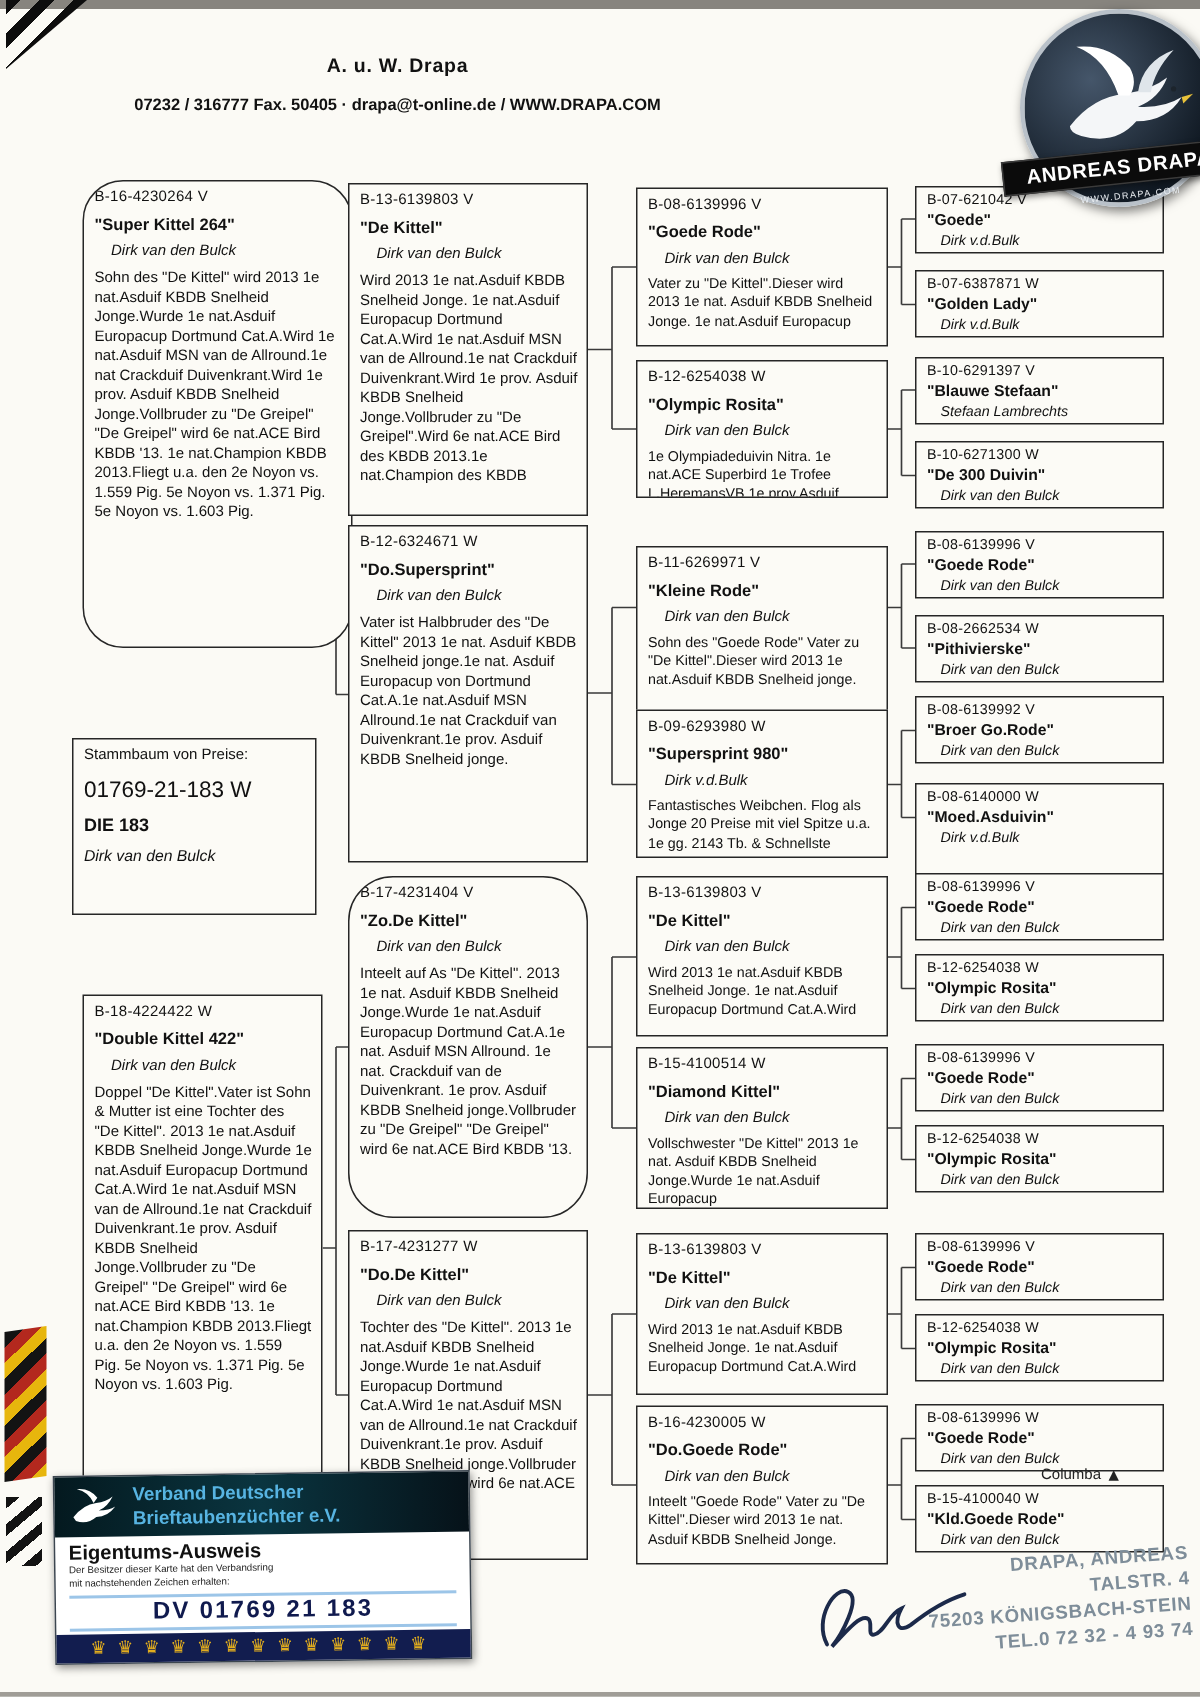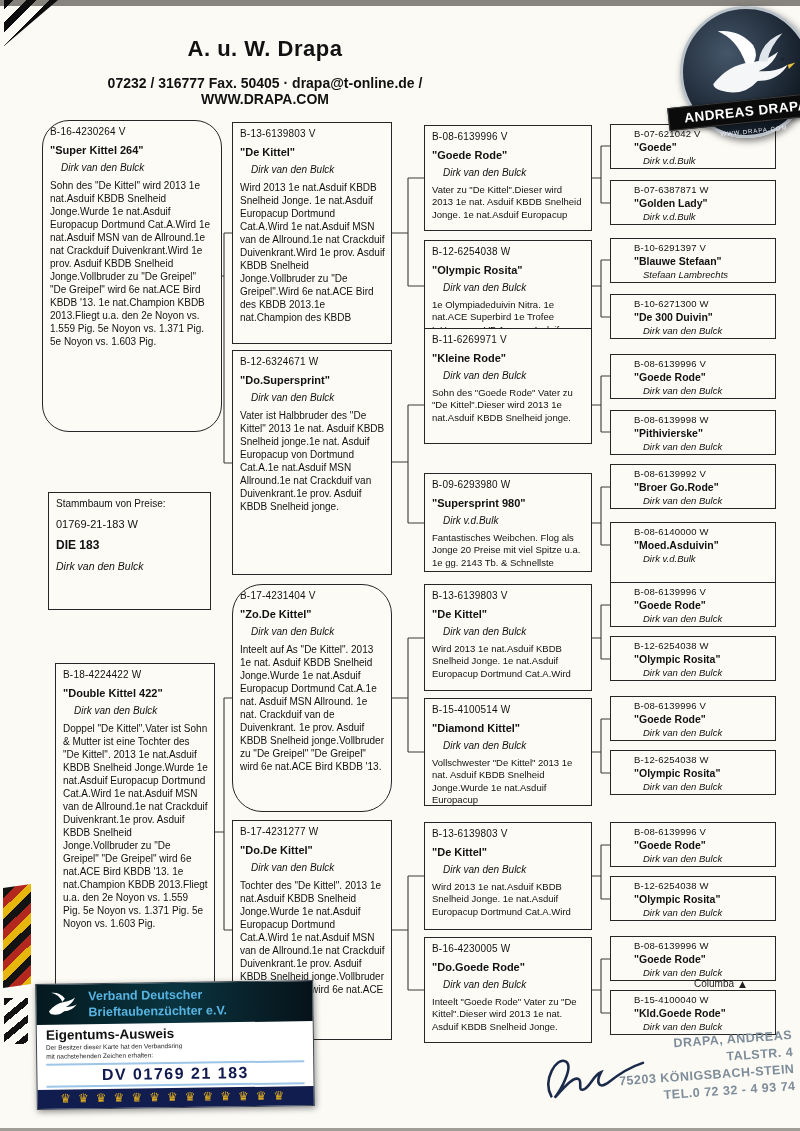--- a/index.html
+++ b/index.html
@@ -16,23 +16,23 @@
     background:repeating-linear-gradient(135deg,#0d0d0d 0 7px,rgba(0,0,0,0) 7px 16px);
     clip-path:polygon(0 0,100% 0,0 100%); }
   #mark-flag { position:absolute; left:3px; top:886px; width:28px; height:100px; z-index:2;
     background:repeating-linear-gradient(140deg,#131313 0 8px,#b3281e 8px 16px,#e7b60d 16px 24px);
     transform:skewY(-8deg); }
   #mark-flag2 { position:absolute; left:4px; top:998px; width:24px; height:46px; z-index:2;
     background:repeating-linear-gradient(140deg,#131313 0 6px,rgba(0,0,0,0) 6px 14px); }
 
   
   #header { position:absolute; left:55px; top:36px; width:420px; text-align:center; z-index:1; }
-  .h-name { font-size:22px; font-weight:bold; letter-spacing:.5px; }
+  .h-name { font-size:13px; font-weight:bold; letter-spacing:.5px; }
   .h-addr { font-size:15px; font-weight:bold; margin-top:10px; }
-  .h-contact { font-size:14px; font-weight:bold; margin-top:13px; }
+  .h-contact { font-size:11px; font-weight:bold; margin-top:13px; }
 
   
   #logo { position:absolute; left:676px; top:2px; width:142px; height:148px; z-index:6; }
   .logo-circle { position:absolute; left:4px; top:4px; width:132px; height:132px; border-radius:50%;
     background:radial-gradient(circle at 35% 35%, #45566a, #111a24 72%);
     border:3px solid #b9c1c9; box-shadow:2px 3px 7px rgba(0,0,0,.5); overflow:hidden; }
   .dove-svg { position:absolute; left:8px; top:6px; width:118px; height:108px; }
   .logo-banner { position:absolute; left:-8px; top:98px; width:156px; background:#0b0b0b; color:#fff;
     font-weight:bold; font-size:13.5px; text-align:center; padding:3px 0; letter-spacing:.5px;
     transform:rotate(-6deg); border:1px solid #3b3b3b; box-shadow:1px 2px 4px rgba(0,0,0,.45); }
@@ -40,30 +40,30 @@
     font-size:6px; letter-spacing:1px; transform:rotate(-6deg); }
 
   
   #connectors { position:absolute; left:0; top:0; z-index:0; }
   .pbox { position:absolute; border:1px solid #262626; background:#fcfbf6; padding:5px 6px 2px 7px;
     overflow:hidden; z-index:1; }
   .ring  { font-size:10px; letter-spacing:.2px; margin-bottom:7px; }
   .pname { font-size:11px; font-weight:bold; margin-bottom:6px; }
   .breeder { font-size:10px; font-style:italic; padding-left:11px; margin-bottom:6px; }
   .ptext { font-size:10px; line-height:1.3; }
-  .gen4 { padding:3px 6px 2px 23px; }
+  .gen4 { padding:3px 6px 2px 7px; }
   .gen4 .ring  { font-size:9.5px; margin-bottom:2px; }
   .gen4 .pname { font-size:10.5px; margin-bottom:2px; }
   .gen4 .breeder { font-size:9.5px; margin-bottom:0; padding-left:9px; }
   .gen3 .ptext { font-size:9.5px; }
 
   
   #subject-box { left:48px; top:492px; width:163px; height:118px; }
   .subj-label { font-size:10px; margin-bottom:9px; }
-  .subj-ring  { font-size:11px; margin-bottom:8px; }
+  .subj-ring  { font-size:15px; margin-bottom:8px; }
   .subj-name  { font-size:12px; font-weight:bold; margin-bottom:8px; }
   .subj-breeder { font-size:10.5px; font-style:italic; }
 
   
   #card { position:absolute; left:36px; top:982px; width:278px; height:126px; z-index:7;
     transform:rotate(-.8deg); background:#fff; box-shadow:1px 2px 6px rgba(0,0,0,.45);
     border:1px solid #3c4650; }
   .card-top { height:40px; background:linear-gradient(90deg,#04191f,#0a3540 50%,#061219);
     display:flex; align-items:center; gap:9px; padding:0 9px; }
   .card-dove { width:34px; height:28px; flex:0 0 auto; }
@@ -120,21 +120,21 @@
     <path d="M215 276H224M224 233V463M224 233H232M224 463H232 M215 832H224M224 698V930M224 698H232M224 930H232 M392 233H408M408 178V286M408 178H424M408 286H424 M392 462H408M408 405V523M408 405H424M408 523H424 M392 698H408M408 638V752M408 638H424M408 752H424 M392 930H408M408 876V990M408 876H424M408 990H424 M592 178H601M601 146V203M601 146H610M601 203H610 M592 286H601M601 260V317M601 260H610M601 317H610 M592 405H601M601 376V432M601 376H610M601 432H610 M592 523H601M601 487V545M601 487H610M601 545H610 M592 638H601M601 605V659M601 605H610M601 659H610 M592 752H601M601 719V773M601 719H610M601 773H610 M592 876H601M601 845V899M601 845H610M601 899H610 M592 990H601M601 959V1013M601 959H610M601 1013H610" stroke="#3a3a3a" stroke-width="1.1" fill="none"></path>
   </svg>
 
   <div id="pedigree">
     <div id="subject-box" class="pbox">
       <div class="subj-label">Stammbaum von Preise:</div>
       <div class="subj-ring">01769-21-183 W</div>
       <div class="subj-name">DIE 183</div>
       <div class="subj-breeder">Dirk van den Bulck</div>
     </div>
-  <div class="pbox gen1" style="left: 42px; top: 120px; width: 180px; height: 312px; border-radius: 27px;">
+  <div class="pbox gen1" style="left: 55px; top: 120px; width: 180px; height: 312px; border-radius: 27px;">
       <div class="ring">B-16-4230264 V</div>
       <div class="pname">"Super Kittel  264"</div>
       <div class="breeder">Dirk van den Bulck</div>
       <div class="ptext">Sohn des "De Kittel" wird 2013 1e nat.Asduif KBDB Snelheid Jonge.Wurde 1e nat.Asduif Europacup Dortmund Cat.A.Wird 1e nat.Asduif MSN van de Allround.1e nat Crackduif Duivenkrant.Wird 1e prov. Asduif KBDB Snelheid Jonge.Vollbruder zu "De Greipel" "De Greipel" wird 6e nat.ACE Bird KBDB '13. 1e nat.Champion KBDB 2013.Fliegt u.a. den 2e Noyon vs. 1.559 Pig. 5e Noyon vs. 1.371 Pig. 5e Noyon vs. 1.603 Pig.</div>
     </div>
       <div class="pbox gen1" style="left: 55px; top: 663px; width: 160px; height: 338px;">
       <div class="ring">B-18-4224422 W</div>
       <div class="pname">"Double Kittel 422"</div>
       <div class="breeder">Dirk van den Bulck</div>
       <div class="ptext">Doppel "De Kittel".Vater ist Sohn &amp; Mutter ist eine Tochter des "De Kittel". 2013 1e nat.Asduif KBDB Snelheid Jonge.Wurde 1e nat.Asduif Europacup Dortmund Cat.A.Wird 1e nat.Asduif MSN van de Allround.1e nat Crackduif Duivenkrant.1e prov. Asduif KBDB Snelheid Jonge.Vollbruder zu "De Greipel" "De Greipel" wird 6e nat.ACE Bird KBDB '13. 1e nat.Champion KBDB 2013.Fliegt u.a. den 2e Noyon vs. 1.559 Pig. 5e Noyon vs. 1.371 Pig. 5e Noyon vs. 1.603 Pig.</div>
@@ -168,21 +168,21 @@
       <div class="pname">"Goede Rode"</div>
       <div class="breeder">Dirk van den Bulck</div>
       <div class="ptext">Vater zu "De Kittel".Dieser wird 2013 1e nat. Asduif KBDB Snelheid Jonge. 1e nat.Asduif Europacup</div>
     </div>
       <div class="pbox gen3" style="left: 424px; top: 240px; width: 168px; height: 92px;">
       <div class="ring">B-12-6254038 W</div>
       <div class="pname">"Olympic Rosita"</div>
       <div class="breeder">Dirk van den Bulck</div>
       <div class="ptext">1e Olympiadeduivin Nitra. 1e nat.ACE Superbird 1e Trofee L.HeremansVB 1e prov.Asduif KBDB S.H.</div>
     </div>
-      <div class="pbox gen3" style="left: 424px; top: 328px; width: 168px; height: 116px;">
+      <div class="pbox gen3" style="left: 424px; top: 364px; width: 168px; height: 116px;">
       <div class="ring">B-11-6269971 V</div>
       <div class="pname">"Kleine Rode"</div>
       <div class="breeder">Dirk van den Bulck</div>
       <div class="ptext">Sohn des "Goede Rode" Vater zu "De Kittel".Dieser wird 2013 1e nat.Asduif KBDB Snelheid jonge.</div>
     </div>
       <div class="pbox gen3" style="left: 424px; top: 473px; width: 168px; height: 99px;">
       <div class="ring">B-09-6293980 W</div>
       <div class="pname">"Supersprint 980"</div>
       <div class="breeder">Dirk v.d.Bulk</div>
       <div class="ptext">Fantastisches Weibchen. Flog als Jonge 20 Preise mit viel Spitze u.a. 1e gg. 2143 Tb. &amp; Schnellste</div>
@@ -235,21 +235,21 @@
       <div class="breeder">Dirk van den Bulck</div>
 
     </div>
       <div class="pbox gen4" style="left: 610px; top: 354px; width: 166px; height: 45px;">
       <div class="ring">B-08-6139996 V</div>
       <div class="pname">"Goede Rode"</div>
       <div class="breeder">Dirk van den Bulck</div>
 
     </div>
       <div class="pbox gen4" style="left: 610px; top: 410px; width: 166px; height: 45px;">
-      <div class="ring">B-08-6139998 W</div>
+      <div class="ring">B-08-2662534 W</div>
       <div class="pname">"Pithivierske"</div>
       <div class="breeder">Dirk van den Bulck</div>
 
     </div>
       <div class="pbox gen4" style="left: 610px; top: 464px; width: 166px; height: 45px;">
       <div class="ring">B-08-6139992 V</div>
       <div class="pname">"Broer Go.Rode"</div>
       <div class="breeder">Dirk van den Bulck</div>
 
     </div>

